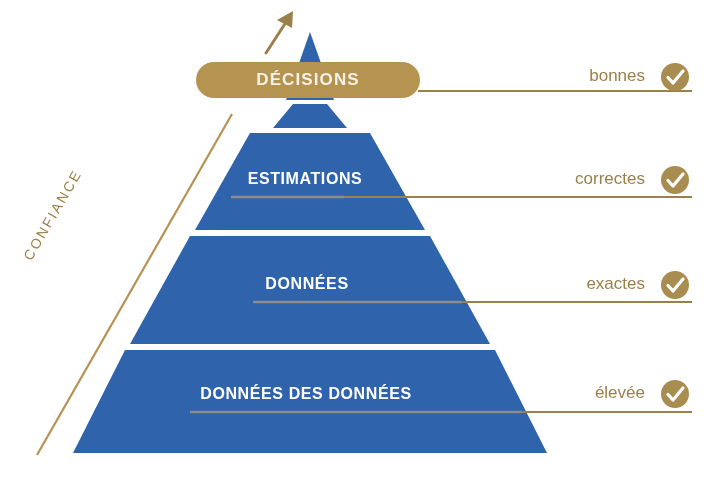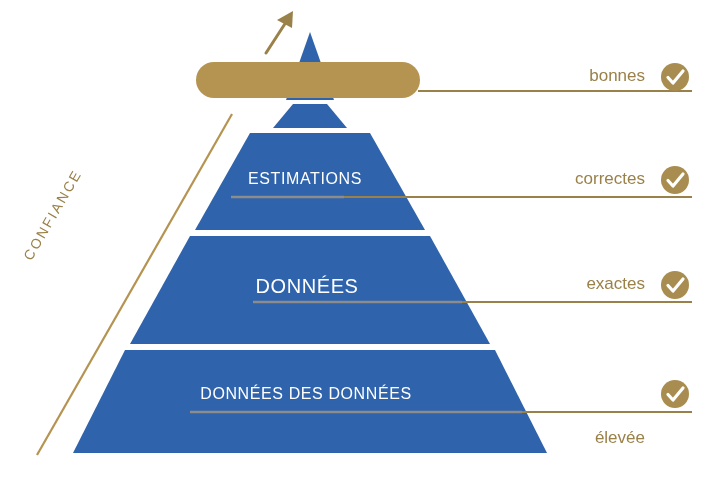--- a/index.html
+++ b/index.html
@@ -20,21 +20,21 @@
   #diagram-svg {
     position: absolute;
     left: 0;
     top: 0;
     width: 727px;
     height: 478px;
   }
   .layer-label {
     position: absolute;
     color: #ffffff;
-    font-weight: normal;
+    font-weight: bold;
     letter-spacing: 0.6px;
     white-space: nowrap;
     text-align: center;
     font-family: "Liberation Sans", sans-serif;
   }
   .top-label {
     position: absolute;
     color: #f7f2e7;
     font-weight: bold;
     letter-spacing: 1.1px;
@@ -109,28 +109,29 @@
       <path d="M 668 285.5 L 673 291 L 683 279" stroke="#ffffff" stroke-width="3.2" fill="none" stroke-linecap="round" stroke-linejoin="round"></path>
     </g>
     <g>
       <circle cx="675" cy="394" r="14" fill="#a98c4f"></circle>
       <path d="M 668 394.5 L 673 400 L 683 388" stroke="#ffffff" stroke-width="3.2" fill="none" stroke-linecap="round" stroke-linejoin="round"></path>
     </g>
   </svg>
 
   <div class="axis-label" style="left:20px; top:255px; width:140px; transform: rotate(-60deg); transform-origin: left top; font-size:14px;">CONFIANCE</div>
 
+  <div class="top-label" style="left:196px; top:70px; width:224px; font-size:17px;">DÉCISIONS</div>
 
   <div class="layer-label" style="left:205px; top:170px; width:200px; font-size:16px;">ESTIMATIONS</div>
 
-  <div class="layer-label" style="left:207px; top:275px; width:200px; font-size:20px;">DONNÉES</div>
+  <div class="layer-label" style="left:207px; top:275px; width:200px; font-size:16px;">DONNÉES</div>
 
   <div class="layer-label" style="left:156px; top:385px; width:300px; font-size:16px;">DONNÉES DES DONNÉES</div>
 
   <div class="right-label" style="left:470px; top:66px; width:175px; font-size:17px;">bonnes</div>
 
   <div class="right-label" style="left:470px; top:169px; width:175px; font-size:17px;">correctes</div>
 
   <div class="right-label" style="left:470px; top:274px; width:175px; font-size:17px;">exactes</div>
 
-  <div class="right-label" style="left:470px; top:383px; width:175px; font-size:17px;margin-top:45px;">élevée</div>
+  <div class="right-label" style="left:470px; top:383px; width:175px; font-size:17px;">élevée</div>
 
 </div>
 
 </body></html>

